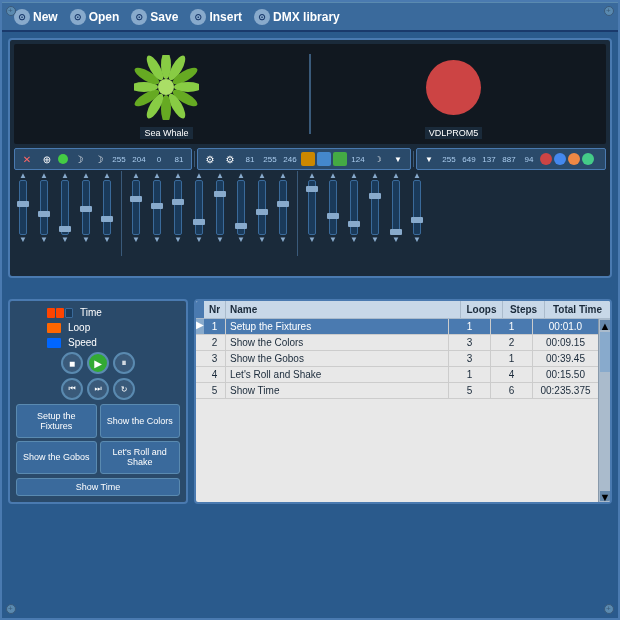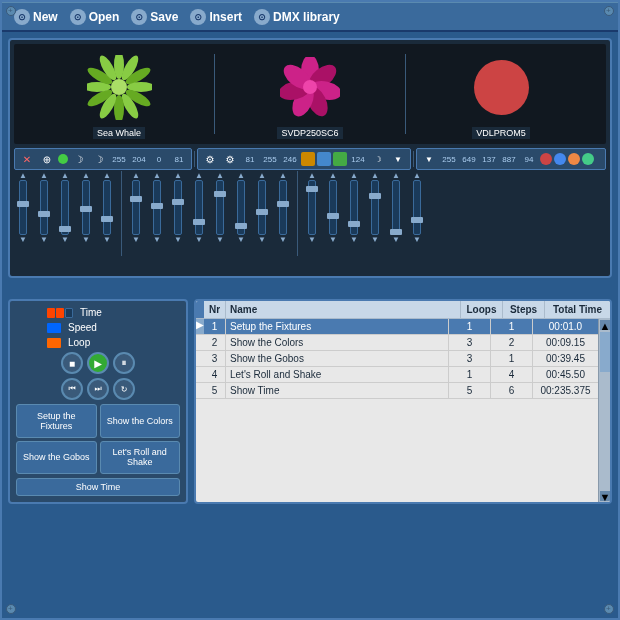--- a/index.html
+++ b/index.html
@@ -455,37 +455,20 @@
                 <ellipse cx="0" cy="-22" rx="5" ry="14" fill="#88cc44" transform="rotate(330)"></ellipse>
                 <circle cx="0" cy="0" r="8" fill="#aade66"></circle>
               </g>
             </svg>
           </div>
           <div class="fixture-name">Sea Whale</div>
         </div>
 
         <div class="fixture-divider"></div>
 
-        <div class="fixture-item">
-          <div class="fixture-visual">
-            <svg width="60" height="60" viewBox="0 0 60 60">
-              <g transform="translate(30,30)">
-                <ellipse cx="0" cy="-16" rx="9" ry="16" fill="#cc2288" transform="rotate(0)"></ellipse>
-                <ellipse cx="0" cy="-16" rx="9" ry="16" fill="#aa1166" transform="rotate(51.4)"></ellipse>
-                <ellipse cx="0" cy="-16" rx="9" ry="16" fill="#cc2288" transform="rotate(102.8)"></ellipse>
-                <ellipse cx="0" cy="-16" rx="9" ry="16" fill="#aa1166" transform="rotate(154.2)"></ellipse>
-                <ellipse cx="0" cy="-16" rx="9" ry="16" fill="#cc2288" transform="rotate(205.6)"></ellipse>
-                <ellipse cx="0" cy="-16" rx="9" ry="16" fill="#aa1166" transform="rotate(257)"></ellipse>
-                <ellipse cx="0" cy="-16" rx="9" ry="16" fill="#cc2288" transform="rotate(308.4)"></ellipse>
-                <circle cx="0" cy="0" r="7" fill="#ee44aa"></circle>
-              </g>
-            </svg>
-          </div>
-          <div class="fixture-name">SVDP250SC6</div>
-        </div>
 
         <div class="fixture-divider"></div>
 
         <div class="fixture-item">
           <div class="fixture-visual">
             <div class="circle-red"></div>
           </div>
           <div class="fixture-name">VDLPROM5</div>
         </div>
       </div>
@@ -679,26 +662,26 @@
 
         <div class="info-row">
           <div class="info-seg">
             <div class="seg-box"></div>
             <div class="seg-box"></div>
             <div class="seg-box off"></div>
           </div>
           <span class="info-label" style="color:white;font-size:10px;margin-left:3px;">Time</span>
         </div>
         <div class="info-row">
+          <div style="width:14px;height:10px;background:#ff6600;border-radius:1px;margin-right:3px;"></div>
+          <span class="info-label" style="color:white;font-size:10px;">Loop</span>
+        </div>
+        <div class="info-row">
           <div style="width:14px;height:10px;background:#0066ff;border-radius:1px;margin-right:3px;"></div>
           <span class="info-label" style="color:white;font-size:10px;">Speed</span>
-        </div>
-        <div class="info-row">
-          <div style="width:14px;height:10px;background:#ff6600;border-radius:1px;margin-right:3px;"></div>
-          <span class="info-label" style="color:white;font-size:10px;">Loop</span>
         </div>
 
         <div class="transport-row">
           <div class="transport-btn">■</div>
           <div class="transport-btn" style="background:#33aa33;">▶</div>
           <div class="transport-btn">⏸</div>
         </div>
         <div class="transport-row">
           <div class="transport-btn" style="font-size:8px;">⏮</div>
           <div class="transport-btn" style="font-size:8px;">⏭</div>
@@ -749,21 +732,21 @@
               <div class="td-loops">3</div>
               <div class="td-steps">1</div>
               <div class="td-total">00:39.45</div>
             </div>
             <div class="table-row-item">
               <div style="width:8px;"></div>
               <div class="td-nr">4</div>
               <div class="td-name">Let's Roll and Shake</div>
               <div class="td-loops">1</div>
               <div class="td-steps">4</div>
-              <div class="td-total">00:45.50</div>
+              <div class="td-total">00:15.50</div>
             </div>
             <div class="table-row-item">
               <div style="width:8px;"></div>
               <div class="td-nr">5</div>
               <div class="td-name">Show Time</div>
               <div class="td-loops">5</div>
               <div class="td-steps">6</div>
               <div class="td-total">00:235.375</div>
             </div>
           </div>

